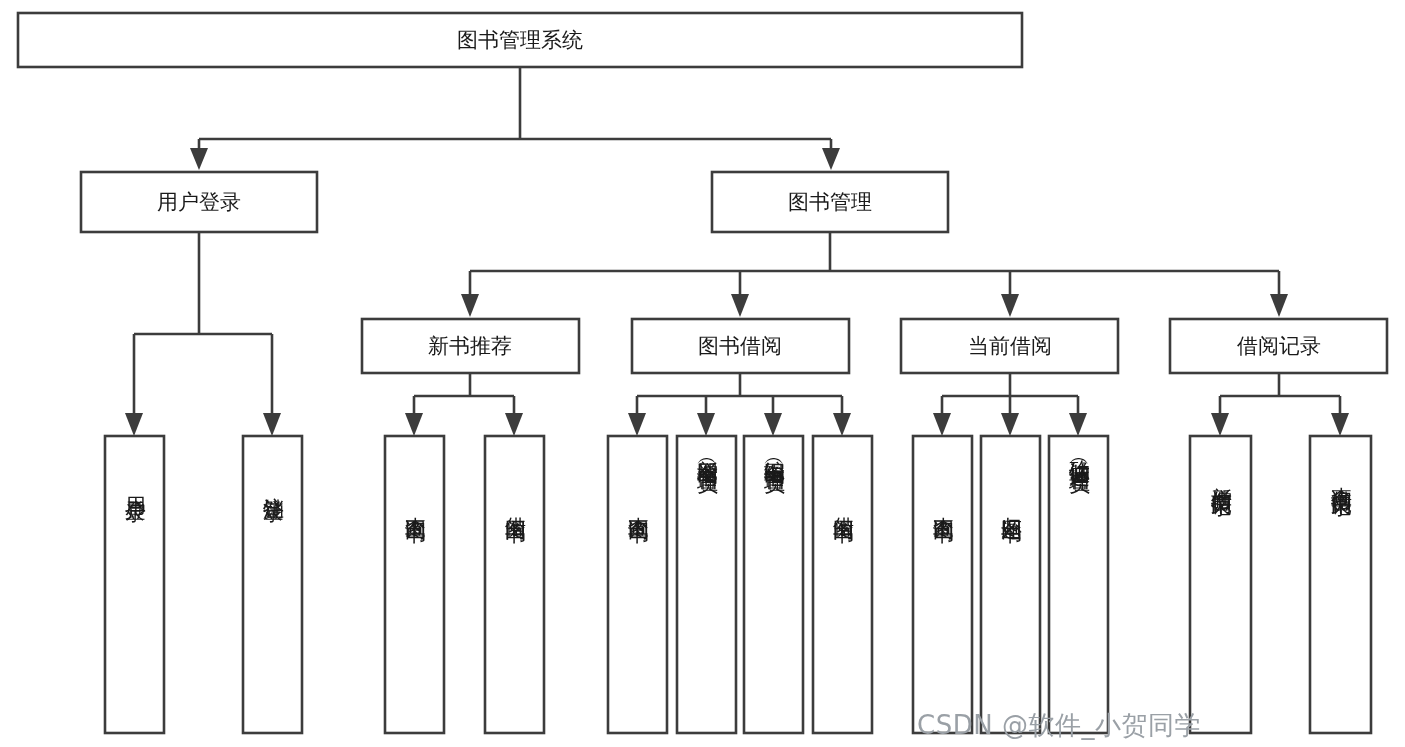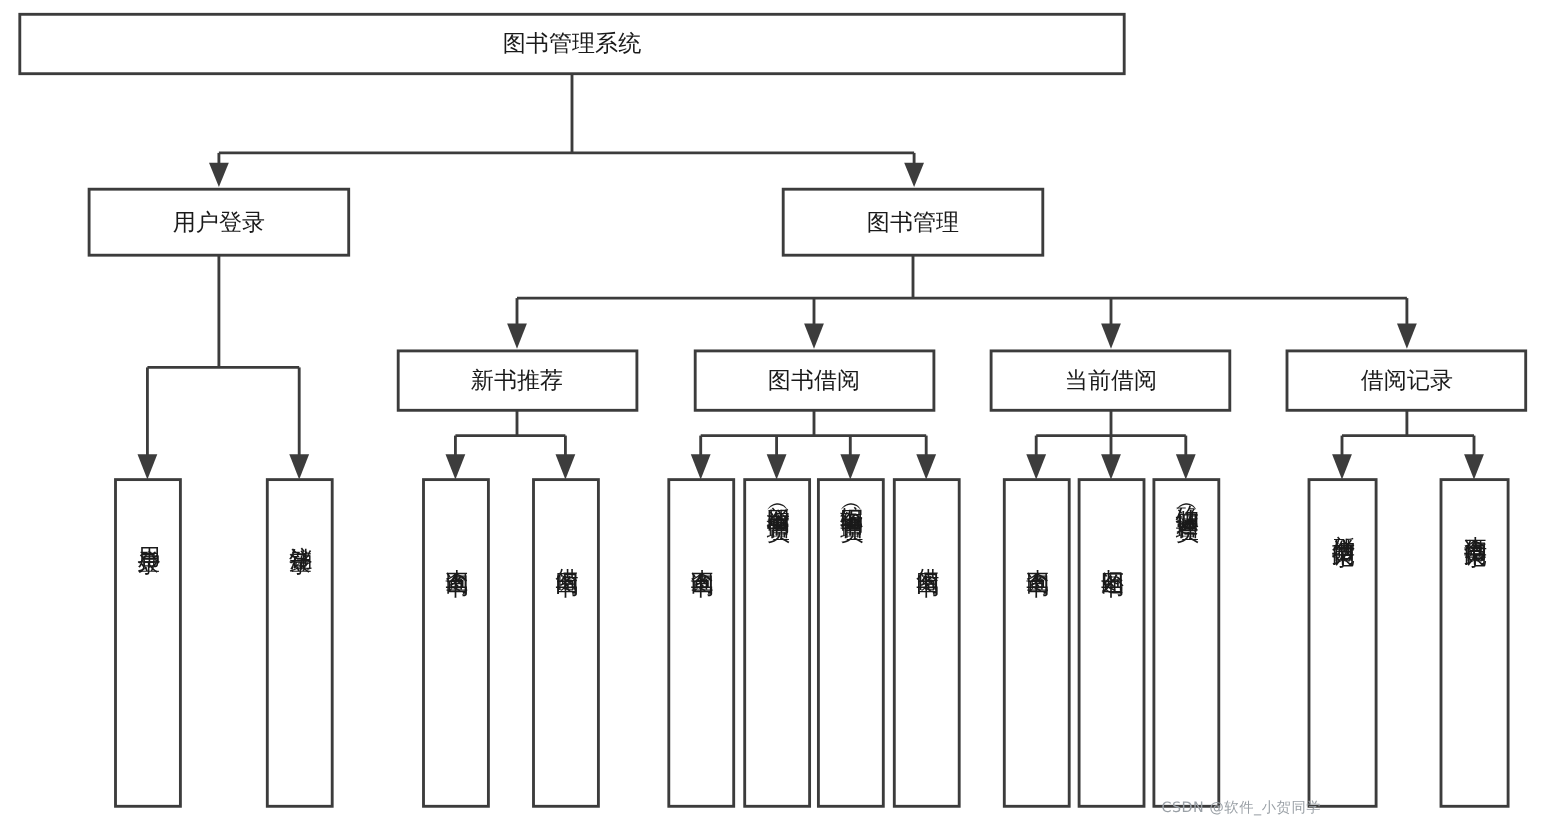--- a/index.html
+++ b/index.html
@@ -63,21 +63,21 @@
     display: flex;
     align-items: flex-start;
     justify-content: center;
     pointer-events: none;
   }
   .watermark {
     position: absolute;
     right: 8px;
     bottom: 4px;
     font-family: "DejaVu Sans", "Liberation Sans", sans-serif;
-    font-size: 13px;
+    font-size: 26px;
     color: #9aa0a6;
     white-space: nowrap;
     letter-spacing: 0.5px;
   }
 </style>
 </head>
 <body>
 
 <div id="diagram-root">
 

